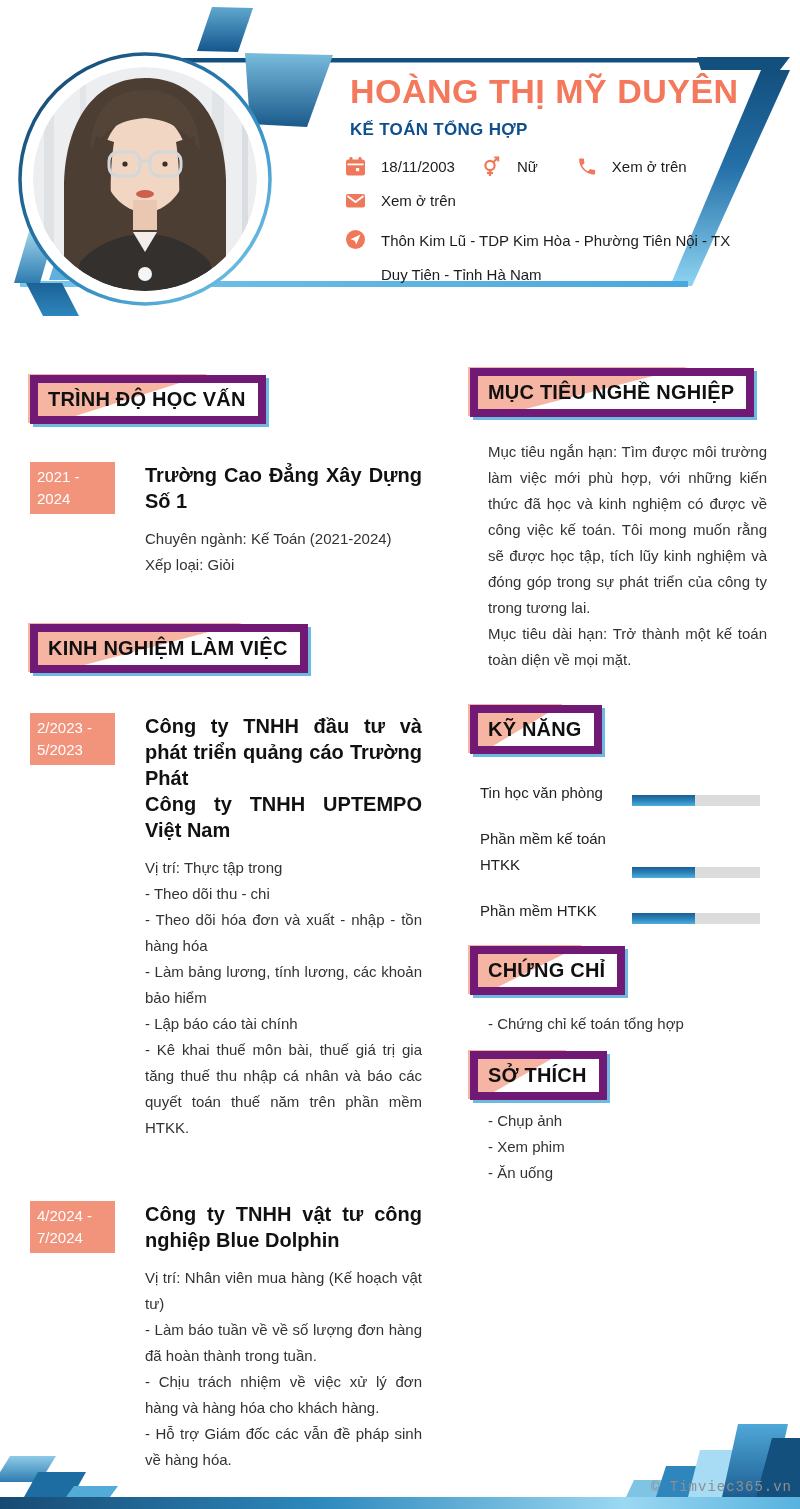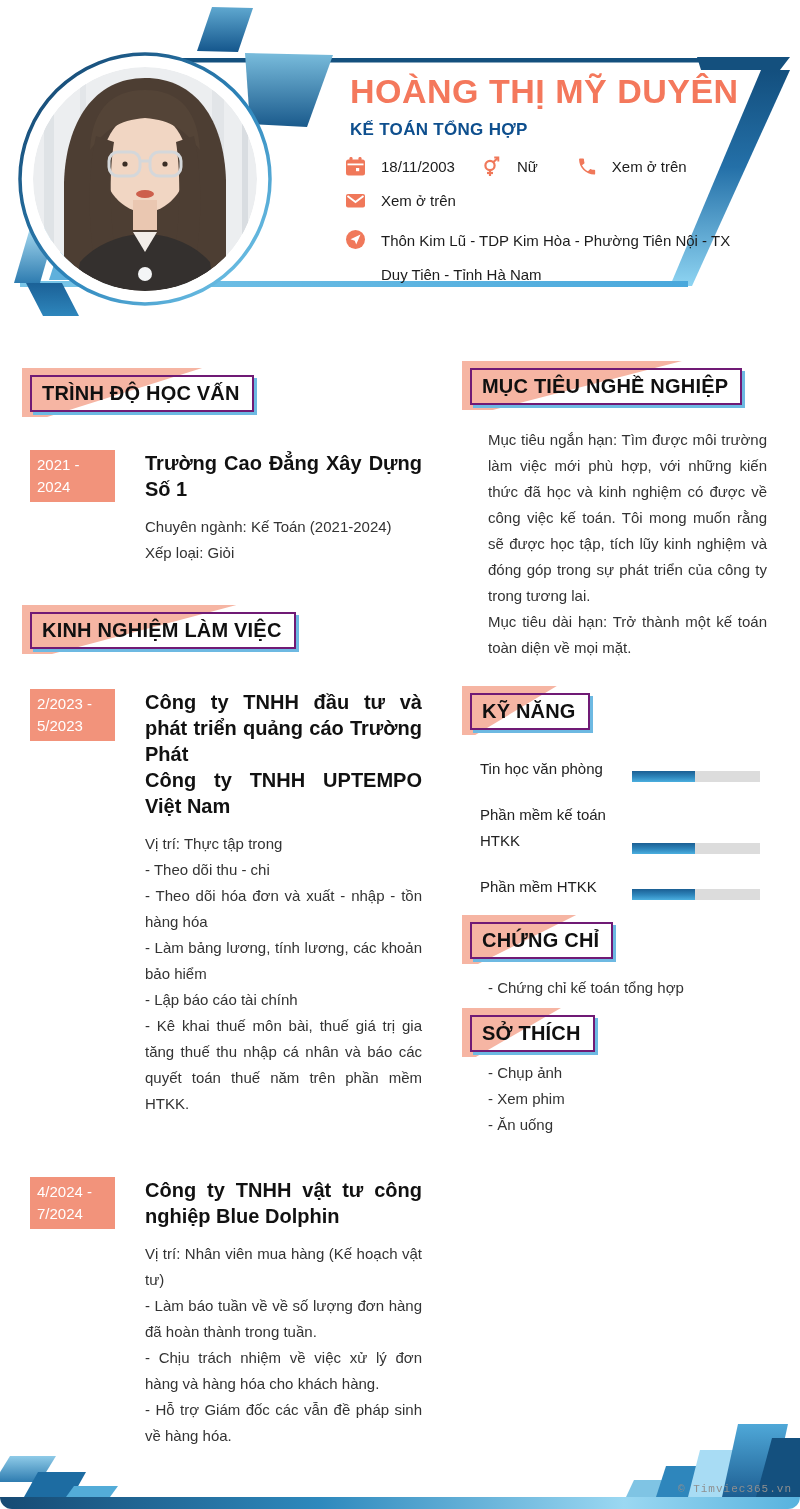--- a/index.html
+++ b/index.html
@@ -1,35 +1,35 @@
 <!DOCTYPE html>
 <html><head>
 <meta charset="utf-8">
 <style>
   html,body{margin:0;padding:0;background:#ffffff;}
   .page{position:relative;width:800px;height:1509px;margin:0 auto;background:#fff;overflow:hidden;
-        font-family:"Liberation Sans",sans-serif;color:#2b2b2b;border-radius:12px;}
+        font-family:"Liberation Sans",sans-serif;color:#2b2b2b;}
   svg{display:block;}
   .hdr-deco{position:absolute;left:0;top:0;z-index:1;}
   .avatar{position:absolute;left:16px;top:50px;width:258px;height:258px;z-index:2;}
   .name{position:absolute;left:350px;top:72px;z-index:3;font-size:34px;font-weight:bold;
         color:#F4785C;letter-spacing:.5px;white-space:nowrap;}
   .role{position:absolute;left:350px;top:120px;z-index:3;font-size:17px;font-weight:bold;
         color:#0E4F8E;letter-spacing:.3px;}
   .contact{position:absolute;left:345px;top:156px;width:425px;z-index:3;font-size:15px;color:#1c1c1c;}
   .c-row{display:flex;align-items:center;margin-bottom:13px;}
   .c-ico{width:21px;height:21px;flex:0 0 21px;margin-right:15px;}
   .c-group{display:flex;align-items:center;}
   .g-gender{margin-left:26px;}
   .g-phone{margin-left:38px;}
   .c-addr{align-items:flex-start;}
   .c-addr .c-ico{margin-top:5px;}
   .addr-text{width:372px;line-height:34px;}
   
-  .sec{position:relative;display:inline-block;border:2px solid #701a75;background:transparent;
+  .sec{position:relative;display:inline-block;border:8px solid #701a75;background:transparent;
        box-shadow:3px 3px 0 #6DB9E2;padding:5px 12px 5px 10px;font-size:20px;font-weight:bold;
        color:#101010;letter-spacing:.2px;white-space:nowrap;}
   .sec::before{content:"";position:absolute;z-index:-1;left:-10px;top:-9px;width:82%;height:calc(100% + 16px);
        background:#F6B5A3;clip-path:polygon(0 0,100% 0,14% 100%,0 100%);}
   .col-l{position:absolute;left:30px;top:375px;width:392px;z-index:3;}
   .col-r{position:absolute;left:470px;top:368px;width:300px;z-index:3;}
   .grid2{display:grid;grid-template-columns:85px 1fr;column-gap:30px;}
   .edu{margin-top:38px;}
   .exp1{margin-top:40px;}
   .exp2{margin-top:60px;}
@@ -47,21 +47,21 @@
   .bar{width:128px;height:11px;background:#DCDCDC;margin-top:7px;flex:0 0 128px;}
   .fill{height:100%;background:linear-gradient(180deg,#1B5F93 0%,#2E86BC 55%,#4BAFDF 100%);}
   .list{margin-left:18px;font-size:15px;line-height:26px;color:#333;}
   .m-cert{margin-top:22px;}
   .m-sec-cert{margin-top:16px;}
   .m-sec-hobby{margin-top:14px;}
   .m-hobby{margin-top:8px;}
   .m-sec-skill{margin-top:32px;}
   .ftr-deco{position:absolute;left:0;bottom:0;z-index:1;}
   .credit{position:absolute;right:8px;bottom:14px;z-index:2;font-family:"Liberation Mono",monospace;
-          font-size:11px;color:#8f8f8f;letter-spacing:1px;}
+          font-size:14px;color:#8f8f8f;letter-spacing:1px;}
 </style>
 </head>
 <body>
 
 <div class="page">
 
   <svg class="hdr-deco" width="800" height="340" viewBox="0 0 800 340">
     <defs>
       <linearGradient id="gA" x1="0" y1="0" x2="0" y2="1">
         <stop offset="0" stop-color="#5FA8D0"></stop>

